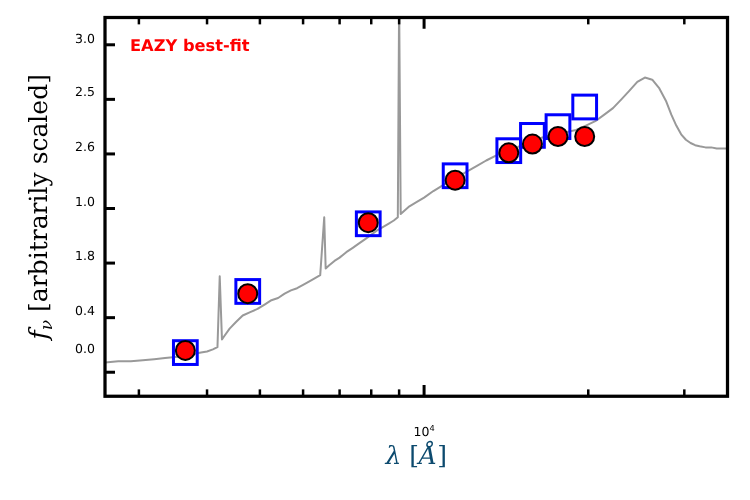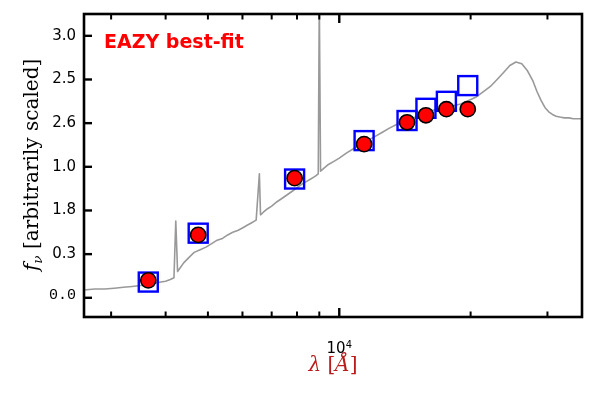--- a/index.html
+++ b/index.html
@@ -10,35 +10,35 @@
   #plot-svg{position:absolute;left:0;top:0;}
   .ylabel{
     position:absolute; left:-128px; top:152px; width:320px;
     transform:rotate(-90deg); transform-origin:center center;
     text-align:center; font-size:20px; color:#000;
     font-family:"DejaVu Serif","Liberation Serif",serif;
     white-space:nowrap; pointer-events:none;
   }
   .xlabel{
     position:absolute; left:84px; top:352px; width:498px;
-    text-align:center; font-size:20px; color:#b91c1c;
+    text-align:center; font-size:20px; color:#0c4a6e;
     font-family:"DejaVu Serif","Liberation Serif",serif;
     white-space:nowrap; pointer-events:none;
   }
   .ital{font-style:italic;}
   .sub{font-size:0.68em; vertical-align:-0.28em; font-style:italic;}
   .sup{font-size:0.66em; vertical-align:0.55em;}
   .annot{
     position:absolute; left:104px; top:30px;
-    font-size:19px; font-weight:bold; color:#FF0000;
+    font-size:13px; font-weight:bold; color:#FF0000;
     font-family:"DejaVu Sans","Liberation Sans",sans-serif;
     white-space:nowrap; letter-spacing:0px;
   }
   .ticklab{
-    position:absolute; font-size:15px; color:#000;
+    position:absolute; font-size:10px; color:#000;
     font-family:"DejaVu Sans","Liberation Sans",sans-serif;
     white-space:nowrap;
   }
   .ytl{text-align:right; width:44px;}
   .xtl{text-align:center; width:60px;}
 </style>
 </head>
 <body>
 
 <div id="fig">
@@ -111,22 +111,22 @@
 
   <div class="ylabel">
     <span class="ital">f</span><span class="sub">ν</span><span> [arbitrarily scaled]</span>
   </div>
 
   <div class="xlabel">
     <span class="ital">λ</span><span> [</span><span class="ital">Å</span><span>]</span>
   </div>
 
   <div id="ytick-labels">
-      <div class="ticklab ytl" style="left: 32px; top: 287px; font-family: Liberation Mono, monospace;">0.0</div>
-      <div class="ticklab ytl" style="left: 32px; top: 244.13px;">0.3</div>
+      <div class="ticklab ytl" style="left: 32px; top: 274px;">0.0</div>
+      <div class="ticklab ytl" style="left: 32px; top: 244.13px;">0.4</div>
       <div class="ticklab ytl" style="left: 32px; top: 200.47px;">1.8</div>
       <div class="ticklab ytl" style="left: 32px; top: 156.81px;">1.0</div>
       <div class="ticklab ytl" style="left: 32px; top: 113.15px;">2.6</div>
       <div class="ticklab ytl" style="left: 32px; top: 69.4899px;">2.5</div>
       <div class="ticklab ytl" style="left: 32px; top: 25.83px;">3.0</div>
     </div>
   <div id="xtick-labels">
       <div class="ticklab xtl" style="left: 309.267px; top: 339px;"><span>10</span><span class="sup">4</span></div>
     </div>
 

